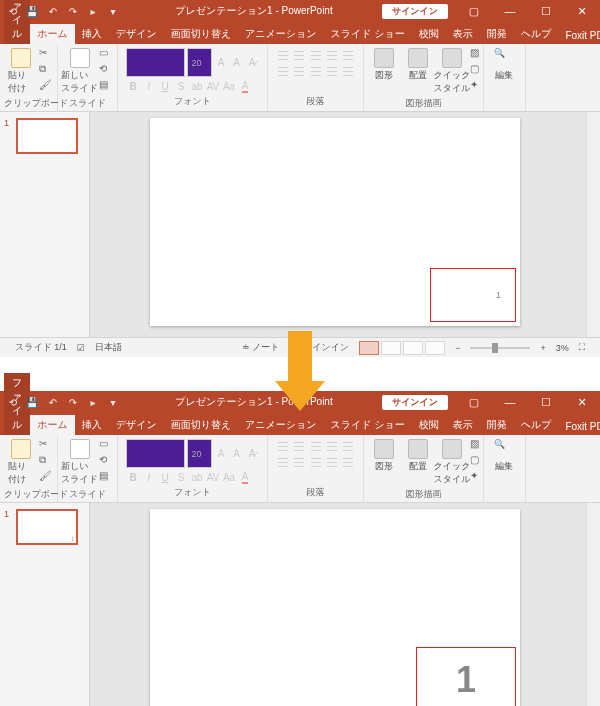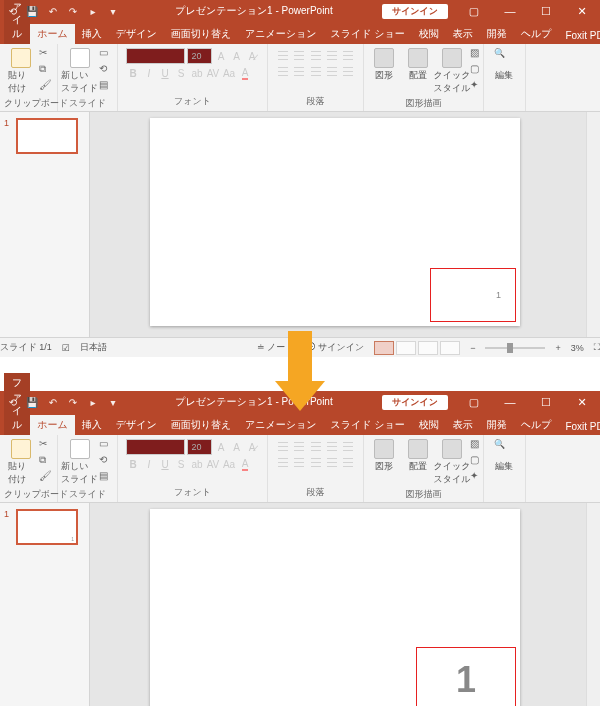--- a/index.html
+++ b/index.html
@@ -22,37 +22,37 @@
   .ribbon { background:#f3f3f3; height:68px; display:flex; border-bottom:1px solid #d4d4d4; }
   .group { border-right:1px solid #e0e0e0; padding:2px 4px; display:flex; flex-direction:column; justify-content:space-between; position:relative; }
   .group-label { text-align:center; font-size:9px; color:#666; padding-bottom:1px; white-space:nowrap; }
   .group-body { flex:1; display:flex; align-items:flex-start; gap:2px; }
   .bigbtn { display:flex; flex-direction:column; align-items:center; justify-content:center; padding:2px 4px; font-size:9px; color:#555; gap:1px; min-width:32px; }
   .bigbtn .ico { width:20px; height:20px; background:#dcdcdc; border:1px solid #bbb; border-radius:2px; }
   .smallstack { display:flex; flex-direction:column; gap:0; }
   .smallstack span { width:14px; height:14px; display:block; margin:1px 0; opacity:.6; }
   .fontctrl { display:flex; flex-direction:column; gap:2px; padding:2px 4px; color:#999; }
   .fontrow { display:flex; gap:2px; align-items:center; }
-  .fontbox { border:1px solid #ccc; background:#7f1d1d; height:16px; font-size:9px; padding:0 4px; display:flex; align-items:center; color:#aaa; }
+  .fontbox { border:1px solid #ccc; background:#4c1d95; height:29px; font-size:9px; padding:0 4px; display:flex; align-items:center; color:#aaa; }
   .fontbtn { width:14px; height:14px; opacity:.45; font-size:10px; display:flex; align-items:center; justify-content:center; }
   .paragrp { display:flex; flex-direction:column; gap:2px; padding:2px 4px; }
   .pararow { display:flex; gap:2px; }
   .pbtn { width:16px; height:14px; opacity:.35; background:linear-gradient(#999,#999) center/10px 1px no-repeat, linear-gradient(#999,#999) center 3px/10px 1px no-repeat, linear-gradient(#999,#999) center 11px/10px 1px no-repeat; }
   
   .work { display:flex; height:225px; background:#e6e6e6; }
   .thumbs { width:90px; background:#f5f5f5; border-right:1px solid #d4d4d4; padding:6px 4px; }
   .thumb { display:flex; gap:4px; }
   .thumb-num { font-size:9px; color:#b7472a; width:8px; }
   .thumb-slide { width:62px; height:36px; background:#fff; border:2px solid #d05b3c; position:relative; }
   .canvas { flex:1; position:relative; background:#e6e6e6; padding:6px 20px 6px 60px; }
   .slide { background:#fff; width:370px; height:208px; box-shadow:0 1px 3px rgba(0,0,0,.3); position:relative; }
   .page-num-box { position:absolute; border:1px solid #e62020; background:#fff; display:flex; align-items:center; justify-content:center; color:#888; font-family:Arial,sans-serif; }
   .scroll-v { width:14px; background:#f0f0f0; border-left:1px solid #ddd; }
   
-  .statusbar { height:20px; background:#f3f3f3; border-top:1px solid #d4d4d4; display:flex; align-items:center; font-size:9px; color:#555; padding:0 0; gap:10px; }
+  .statusbar { height:20px; background:#f3f3f3; border-top:1px solid #d4d4d4; display:flex; align-items:center; font-size:9px; color:#555; padding:0 15px; gap:10px; }
   .statusbar .spacer { flex:1; }
   .viewbtns { display:flex; gap:2px; }
   .vbtn { width:20px; height:14px; border:1px solid #ccc; background:#fff; opacity:.7; }
   .vbtn.active { background:#f0d0c8; border-color:#c97a5e; opacity:1; }
   .zoomslider { width:60px; height:2px; background:#ccc; position:relative; }
   .zoomslider::after { content:""; position:absolute; width:6px; height:10px; background:#999; left:22px; top:-4px; }
   
   .arrow { width:50px; height:84px; margin:-26px auto -24px; position:relative; z-index:10; }
   .arrow-stem { width:24px; height:50px; background:#f5a623; margin:0 auto; }
   .arrow-head { width:0; height:0; border-left:25px solid transparent; border-right:25px solid transparent; border-top:30px solid #f5a623; }

